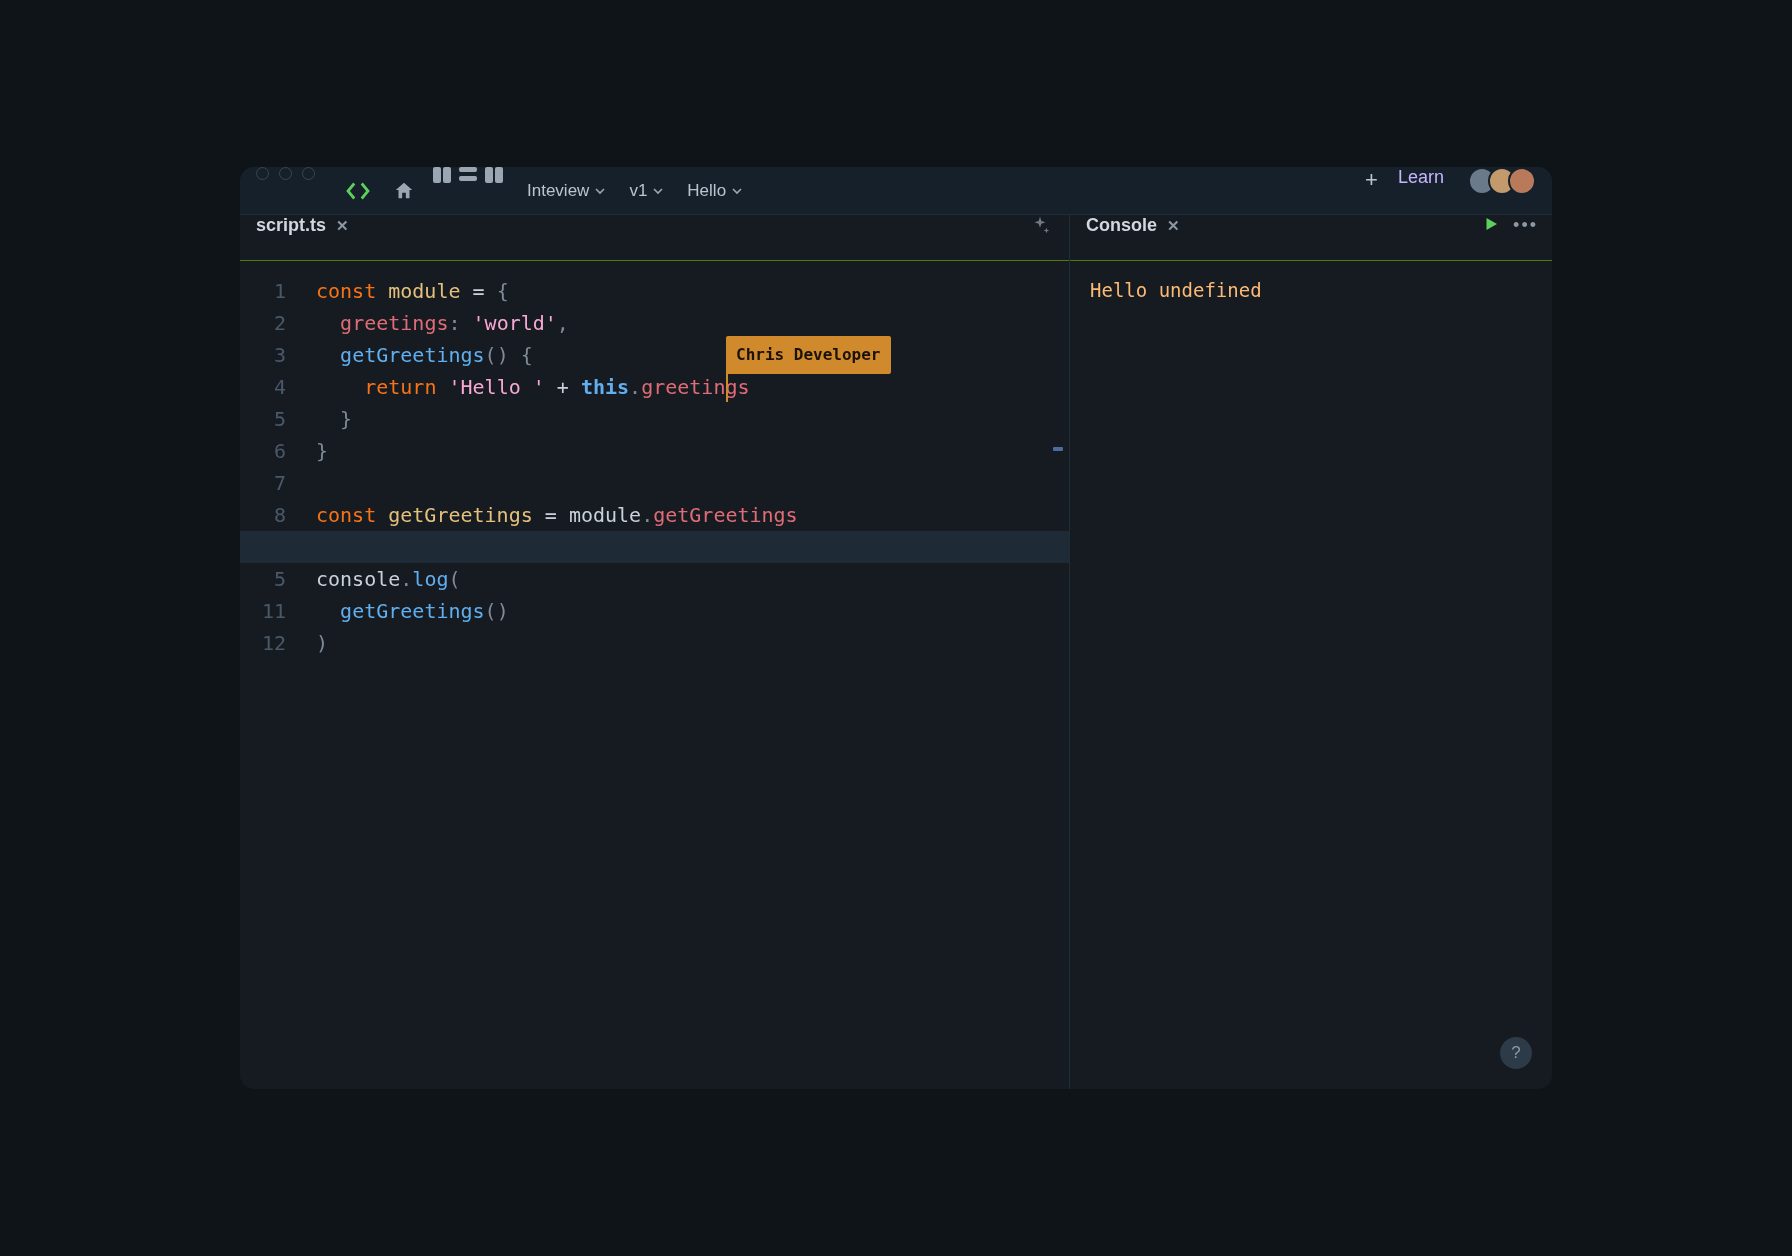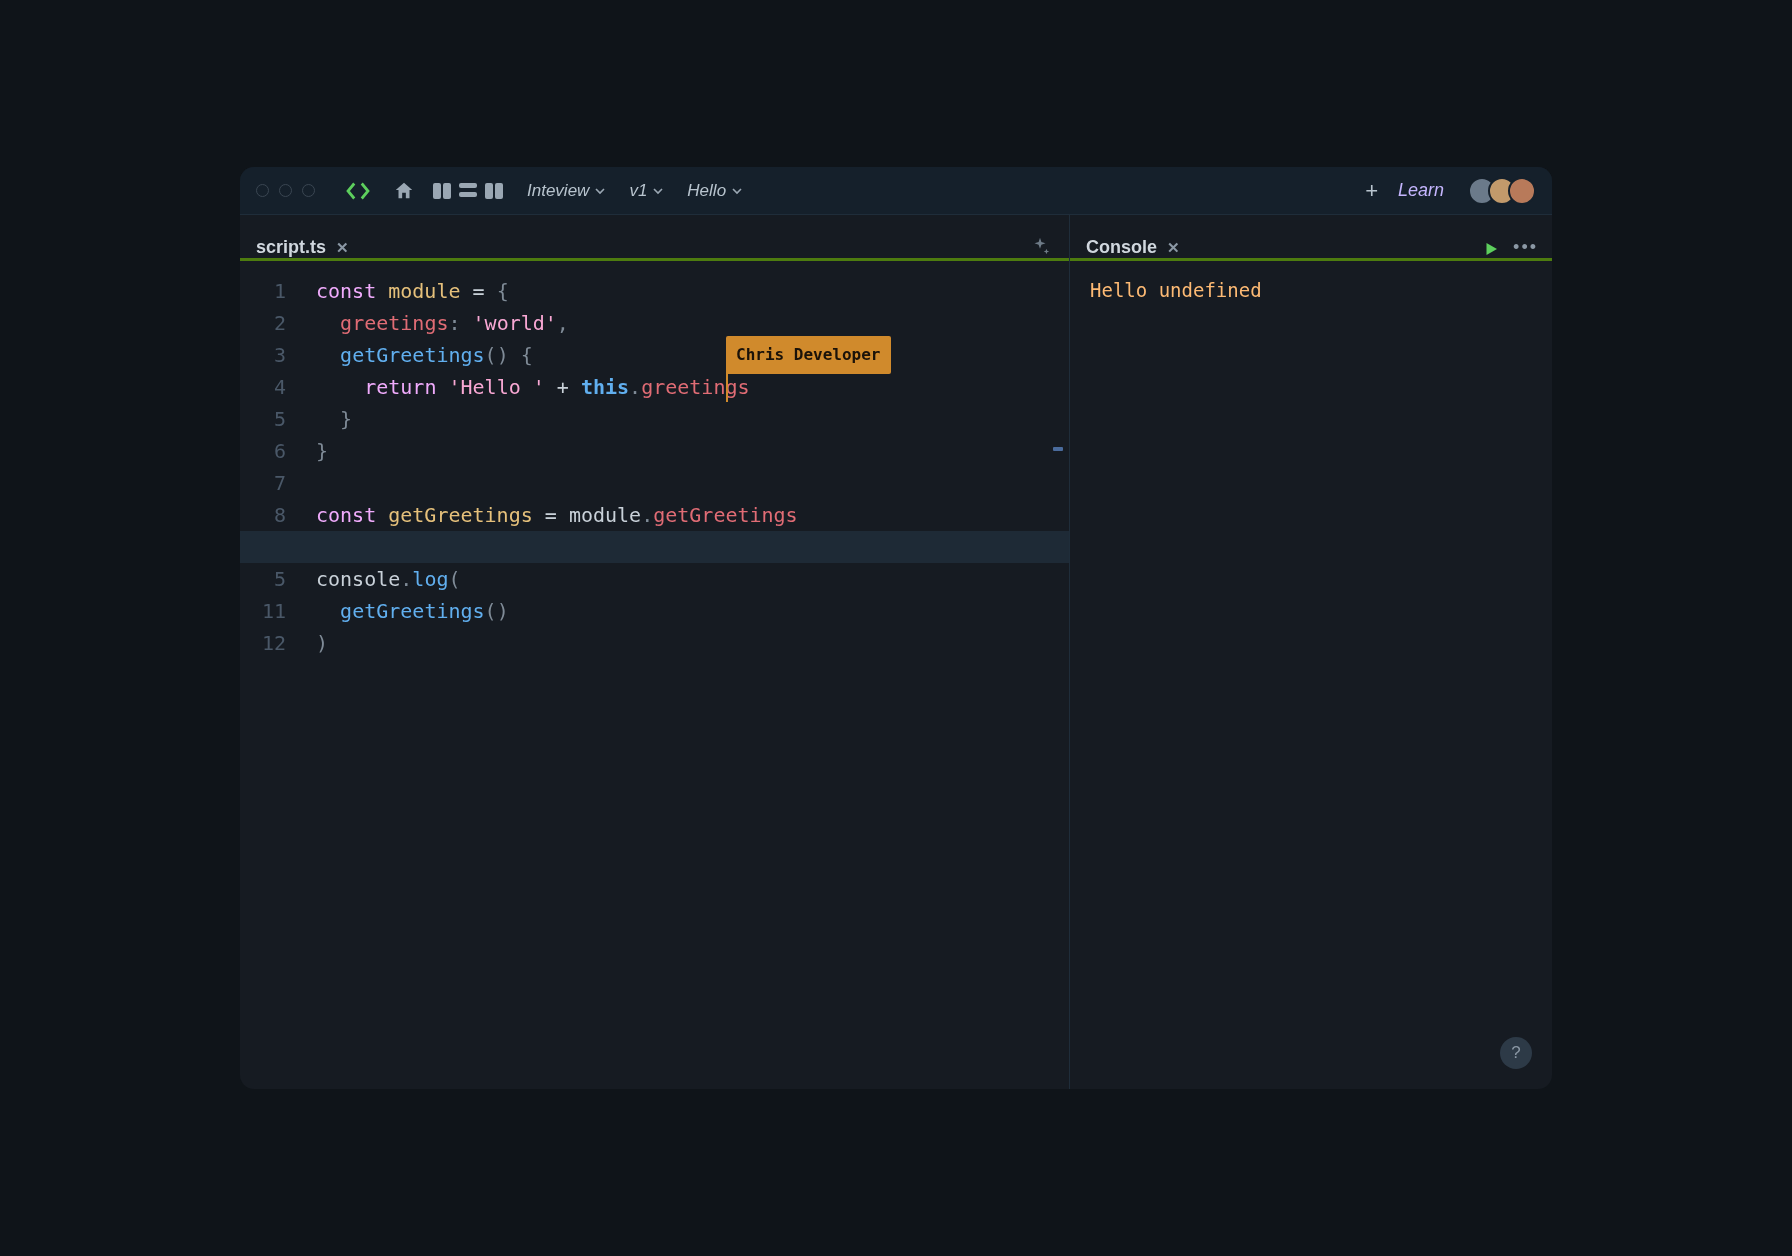--- a/index.html
+++ b/index.html
@@ -20,25 +20,23 @@
   border-radius: 14px;
   overflow: hidden;
   display: flex;
   flex-direction: column;
   position: relative;
 }
 .titlebar {
   height: 48px;
   background: #15202b;
   display: flex;
-  align-items: center;
   padding: 0 16px;
   gap: 12px;
   border-bottom: 1px solid #1f2d3a;
-  font-style: italic;
 }
 .traffic-lights { display: flex; gap: 10px; margin-right: 16px; }
 .traffic-light {
   width: 13px; height: 13px; border-radius: 50%;
   border: 1px solid #3a4652; background: transparent;
 }
 .logo { display: flex; align-items: center; margin-right: 8px; }
 .home-icon, .layout-icon { color: #9aa7b3; display: flex; align-items: center; cursor: pointer; }
 .layout-group { display: flex; gap: 8px; margin: 0 6px; }
 .layout-btn {
@@ -59,22 +57,22 @@
   width: 28px; height: 28px; border-radius: 50%;
   border: 2px solid #15202b; margin-left: -8px;
   display: flex; align-items: center; justify-content: center;
   font-size: 12px; color: #fff;
 }
 .avatar:first-child { margin-left: 0; }
 .content { flex: 1; display: flex; }
 .editor-pane { width: 830px; display: flex; flex-direction: column; border-right: 1px solid #1f2d3a; }
 .console-pane { flex: 1; display: flex; flex-direction: column; }
 .tab-bar {
-  height: 46px; display: flex; align-items: flex-end; padding: 0 16px;
-  border-bottom: 3px solid #4d7c0f; position: relative;
+  height: 46px; display: flex; align-items: flex-start; padding: 0 16px;
+  border-bottom: 1px solid #4d7c0f; position: relative;
 }
 .tab {
   display: flex; align-items: center; gap: 10px; color: #d0d7de;
   font-size: 18px; font-weight: 600; cursor: pointer;
 }
 .tab-close { color: #8b98a5; font-size: 15px; cursor: pointer; }
 .sparkle { position: absolute; right: 18px; color: #6e7b87; cursor: pointer; }
 .run-btn { position: absolute; right: 52px; color: #5dcf5d; cursor: pointer; }
 .more-btn { position: absolute; right: 14px; color: #8b98a5; cursor: pointer; font-size: 18px; letter-spacing: 2px; }
 .code-area {
@@ -82,21 +80,21 @@
   font-size: 20px; line-height: 32px; position: relative; padding-top: 14px;
 }
 .gutter { width: 64px; text-align: right; color: #4a5868; padding-right: 18px; user-select: none; }
 .gutter div { height: 32px; }
 .code-lines { flex: 1; position: relative; white-space: pre; color: #c9d1d9; padding-left: 12px; }
 .code-lines .line { height: 32px; position: relative; }
 .hl-line {
   position: absolute; left: 0; right: 0; height: 32px; background: #1e2a36;
   top: calc(14px + 8 * 32px);
 }
-.kw { color: #f0abfc; }
+.kw { color: #f97316; }
 .ident { color: #c9d1d9; }
 .str { color: #f9a8d4; }
 .fn { color: #61afef; }
 .prop { color: #e06c75; }
 .punct { color: #7f8b97; }
 .this { color: #61afef; font-weight: bold; }
 .yellow { color: #e5c07b; }
 .cursor-badge {
   position: absolute; background: #d08a2c; color: #1a1209;
   font-family: "SF Mono", Menlo, monospace; font-size: 16px; font-weight: 600;

